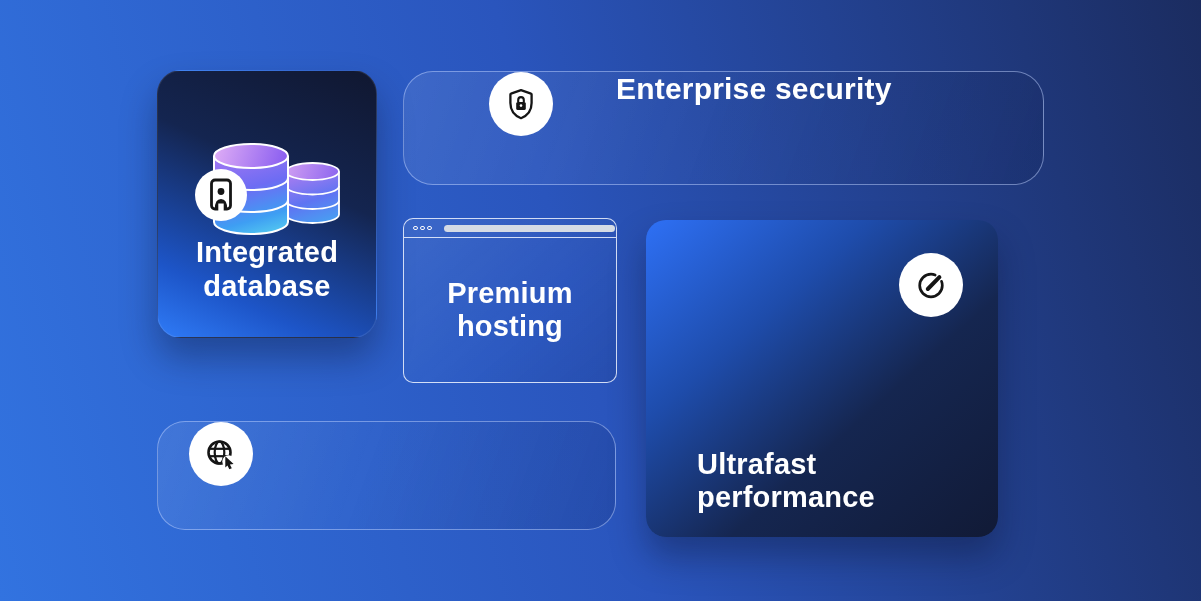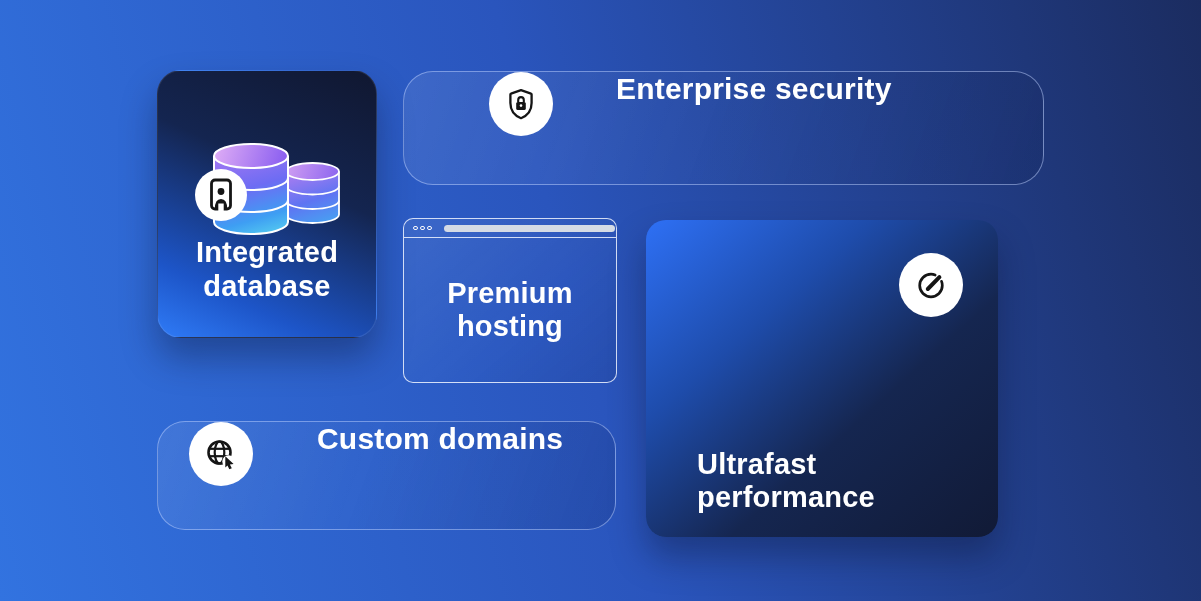--- a/index.html
+++ b/index.html
@@ -162,16 +162,15 @@
     <span class="icon-circle">
       <svg width="34" height="34" viewBox="0 0 34 34">
         <circle cx="15.5" cy="15.5" r="11" fill="none" stroke="#151515" stroke-width="2.6"></circle>
         <ellipse cx="15.5" cy="15.5" rx="4.8" ry="11" fill="none" stroke="#151515" stroke-width="2.2"></ellipse>
         <line x1="5.3" y1="11.8" x2="25.7" y2="11.8" stroke="#151515" stroke-width="2.2"></line>
         <line x1="5" y1="19.2" x2="26" y2="19.2" stroke="#151515" stroke-width="2.2"></line>
         <circle cx="24.5" cy="24.5" r="6.2" fill="#ffffff"></circle>
         <path d="M21.3 19.3 L29.6 27 L25.9 27.5 L27.8 31.3 L25.3 32.3 L23.5 28.5 L21.3 30.4 Z" fill="#151515"></path>
       </svg>
     </span>
-    <h2 class="title">Custom domains</h2>
   </section>
 
 </div>
 
 </body></html>

